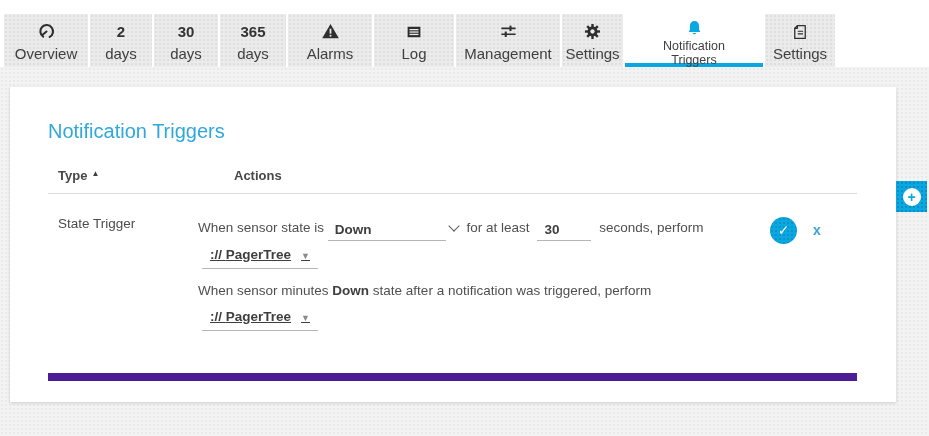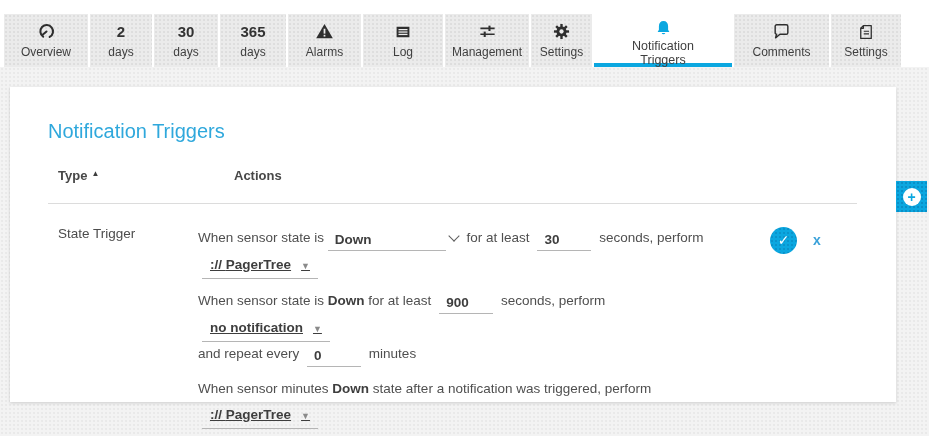--- a/index.html
+++ b/index.html
@@ -13,28 +13,28 @@
   .topbar { background:#fff; padding:14px 0 0 4px; }
   .tabbar { display:flex; gap:2px; height:53px; }
   .tab {
     background-color:#ebebeb;
     background-image:radial-gradient(rgba(130,130,130,0.13) 1px, transparent 1px);
     background-size:4px 4px;
     display:flex; flex-direction:column; align-items:center; justify-content:flex-start;
     padding-top:7px; height:53px; border-bottom:4px solid transparent;
     cursor:pointer; flex:none;
   }
-  .t0{width:84px}.t1{width:62px}.t2{width:64px}.t3{width:66px}.t4{width:73px}
-  .t5{width:80px}.t6{width:84px}.t7{width:61px}.t8{width:138px}.t9{width:95px}.t10{width:70px}
+  .t0{width:84px}.t1{width:62px}.t2{width:64px}.t3{width:66px}.t4{width:84px}
+  .t5{width:80px}.t6{width:104px}.t7{width:61px}.t8{width:138px}.t9{width:95px}.t10{width:70px}
   .tab.active {
     background:#ffffff; border-bottom:4px solid #0ba7e0; padding-top:5px;
   }
   .tab-icon { height:21px; display:flex; align-items:center; justify-content:center; }
   .tab-num { font-size:15px; font-weight:700; color:#333; height:21px; line-height:21px; }
-  .tab-label { font-size:12px; color:#3f3f3f; margin-top:3px; white-space:nowrap; }
+  .tab-label { font-size:15px; color:#3f3f3f; margin-top:3px; white-space:nowrap; }
   .tab.active .tab-label { white-space:normal; width:92px; text-align:center; line-height:1.12; margin-top:1px; font-size:12.5px; }
   
   .content {
     background-color:#f3f3f3;
     background-image:radial-gradient(rgba(150,150,150,0.10) 1px, transparent 1px);
     background-size:4px 4px;
     height:369px; padding-top:20px; position:relative;
   }
   .card {
     background:#ffffff; width:886px; height:315px; margin-left:10px;
@@ -49,26 +49,26 @@
     background-size:4px 4px;
     display:flex; align-items:center; justify-content:center; cursor:pointer; z-index:5;
   }
   .add-circle {
     width:18px; height:18px; border-radius:50%; background:#fff;
     display:flex; align-items:center; justify-content:center;
     color:#0ba7e0; font-size:14px; font-weight:900; line-height:1;
   }
   
   .ttable { margin:25px 39px 0 38px; }
-  .thead { display:flex; border-bottom:1px solid #dcdcdc; padding-bottom:20px; font-size:13px; font-weight:700; color:#474747; }
+  .thead { display:flex; border-bottom:1px solid #dcdcdc; padding-bottom:10px; font-size:13px; font-weight:700; color:#474747; }
   .col-type { width:150px; padding-left:10px; }
   .col-rule { width:536px; }
   .col-actions { flex:1; padding-left:36px; }
   .sort-arrow { font-size:8px; color:#3c3c3c; vertical-align:4px; margin-left:4px; }
-  .trow { display:flex; padding-top:22px; border-bottom:4px solid #4c1d95; min-height:187px;justify-content:flex-end; }
+  .trow { display:flex; padding-top:22px; border-bottom:8px solid #4c1d95; min-height:187px;justify-content:flex-end; }
   .type-cell { font-size:13.5px; color:#4c4c4c; }
   .rule-cell p { font-size:13.5px; color:#4f4f4f; line-height:24px; margin-bottom:10px; }
   .b { font-weight:700; color:#3e3e3e; }
   
   .u { display:inline-block; border-bottom:1px solid #b5b5b5; font-weight:700; color:#3e3e3e; line-height:19px; vertical-align:-2px; }
   .state-select { width:118px; padding:0 2px 1px 7px; cursor:pointer; }
   .chevron-down {
     display:inline-block; width:8px; height:8px;
     border-left:1.7px solid #5d5d5d; border-bottom:1.7px solid #5d5d5d;
     transform:rotate(-45deg); margin:0 5px 2px 4px;
@@ -174,28 +174,20 @@
     <div class="tab t8 active">
       <span class="tab-icon">
         <svg class="ic" width="19" height="19" viewBox="0 0 24 24">
           <path d="M12 2.6 c-3.6 0 -5.8 2.6 -5.8 6.4 v4.5 L4.6 16.4 h14.8 L17.8 13.5 V9 c0 -3.8 -2.2 -6.4 -5.8 -6.4 z" fill="#0ba7e0"></path>
           <path d="M9.7 17.6 a2.4 2.4 0 0 0 4.6 0 z" fill="#0ba7e0"></path>
         </svg>
       </span>
       <span class="tab-label">Notification Triggers</span>
     </div>
 
-    <div class="tab t9">
-      <span class="tab-icon">
-        <svg class="ic" width="19" height="19" viewBox="0 0 24 24">
-          <path d="M4 5.5 a2 2 0 0 1 2-2 h12 a2 2 0 0 1 2 2 v8 a2 2 0 0 1 -2 2 H10 l-5.5 4.5 1.2-4.5 H6 a2 2 0 0 1 -2-2 z" fill="none" stroke="#2e2e2e" stroke-width="1.8" stroke-linejoin="round"></path>
-        </svg>
-      </span>
-      <span class="tab-label">Comments</span>
-    </div>
 
     <div class="tab t10">
       <span class="tab-icon">
         <svg class="ic" width="18" height="18" viewBox="0 0 24 24">
           <path d="M8.5 3.5 H19 V20.5 H5 V7 Z" fill="none" stroke="#2e2e2e" stroke-width="1.7" stroke-linejoin="round"></path>
           <path d="M8.5 3.5 V7 H5" fill="none" stroke="#2e2e2e" stroke-width="1.7" stroke-linejoin="round"></path>
           <path d="M9 11 H16 M9 14.5 H16" stroke="#2e2e2e" stroke-width="1.5"></path>
         </svg>
       </span>
       <span class="tab-label">Settings</span>
@@ -233,32 +225,20 @@
           <p>
             <span>When sensor state is</span>
             <span class="u state-select">Down</span><span class="chevron-down"></span>
             <span>for at least</span>
             <span class="u num-input">30</span>
             <span>seconds, perform</span>
             <br>
             <span class="u dd"><span>://</span> <span>PagerTree</span><span class="dd-tri">▼</span></span>
           </p>
 
-          <p>
-            <span>When sensor state is</span>
-            <span class="b">Down</span>
-            <span>for at least</span>
-            <span class="u num-input">900</span>
-            <span>seconds, perform</span>
-            <span class="u dd"><span>no notification</span><span class="dd-tri">▼</span></span>
-            <br>
-            <span>and repeat every</span>
-            <span class="u num-input">0</span>
-            <span>minutes</span>
-          </p>
 
           <p>
             <span>When sensor minutes</span>
             <span class="b">Down</span>
             <span>state after a notification was triggered, perform</span>
             <br>
             <span class="u dd"><span>://</span> <span>PagerTree</span><span class="dd-tri">▼</span></span>
           </p>
 
         </div>

